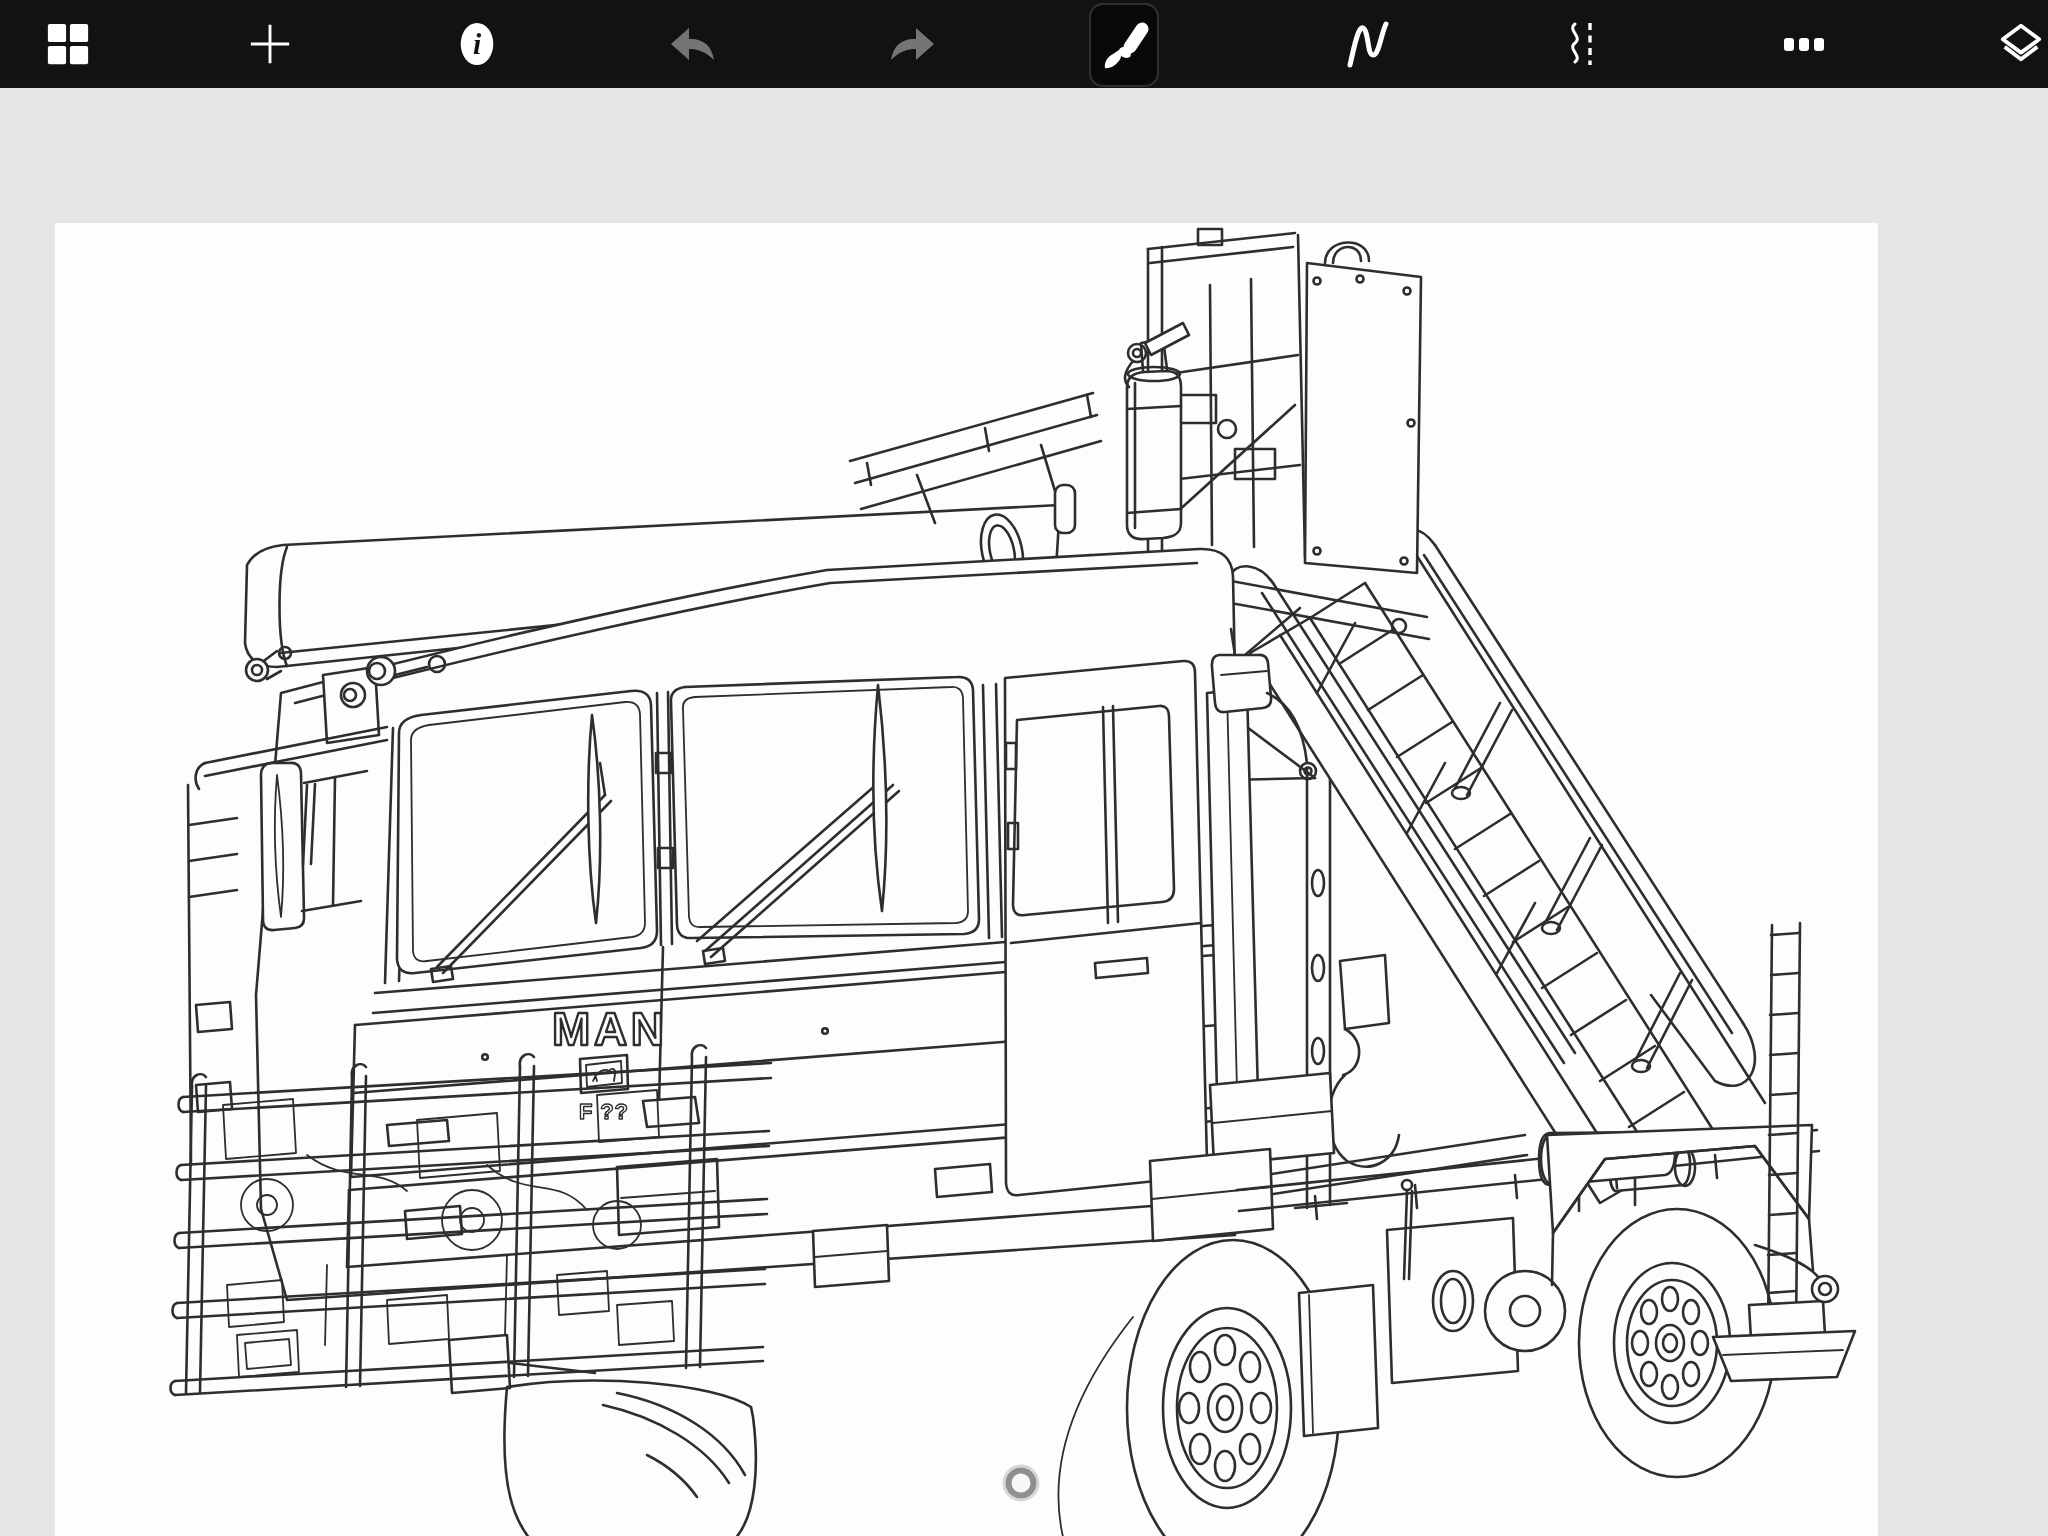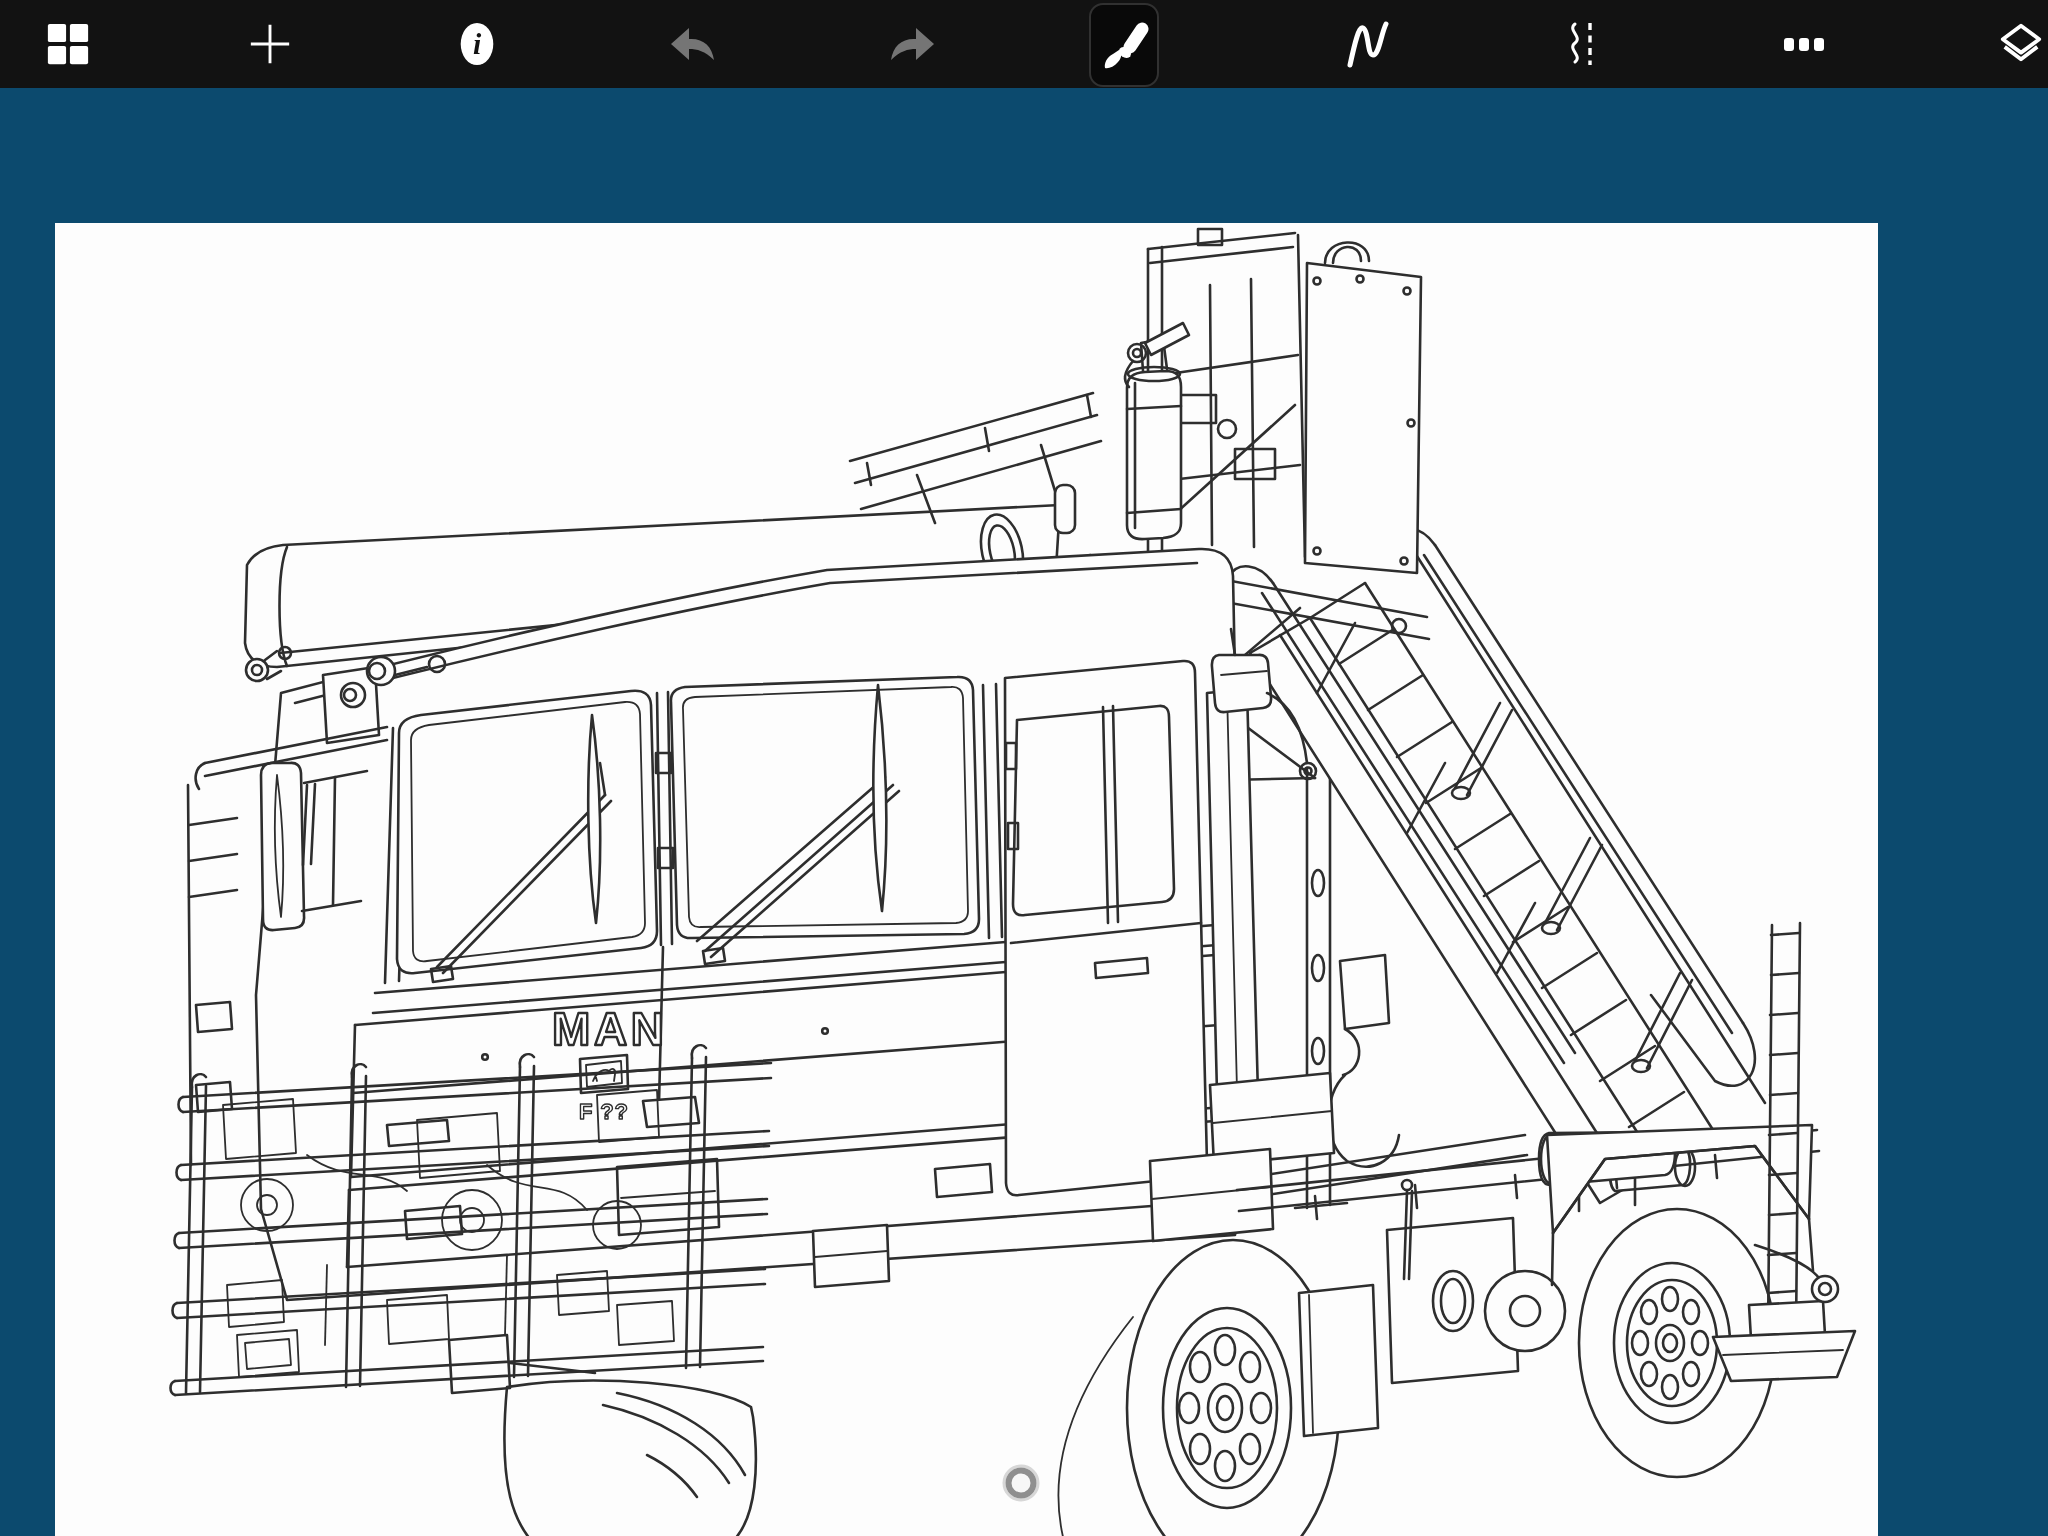--- a/index.html
+++ b/index.html
@@ -7,21 +7,21 @@
           font-family:"Liberation Sans",sans-serif;}
   
   .toolbar{position:absolute;left:0;top:0;width:100%;height:88px;background:#121212;}
   .tb{position:absolute;top:50%;transform:translate(-50%,-50%);width:52px;height:52px;
       display:flex;align-items:center;justify-content:center;cursor:pointer;}
   .tb svg{display:block;}
   .tool-box{position:absolute;left:54.9%;top:3px;transform:translateX(-50%);
             width:66px;height:80px;border:2.5px solid #313131;border-radius:14px;
             background:#090909;display:flex;align-items:center;justify-content:center;}
   
-  .workspace{position:absolute;left:0;top:88px;width:100%;height:1448px;background:#0c4a6e;}
+  .workspace{position:absolute;left:0;top:88px;width:100%;height:1448px;background:#e5e5e5;}
   .canvas{position:absolute;left:55px;top:135px;width:1823px;height:1367px;background:#fdfdfd;}
   .canvas svg{display:block;width:100%;height:100%;}
   .ink{fill:none;stroke:#2e2e2e;stroke-width:2.6;stroke-linecap:round;stroke-linejoin:round;}
   .inkf{fill:#fdfdfd;stroke:#2e2e2e;stroke-width:2.6;stroke-linecap:round;stroke-linejoin:round;}
   .thin{stroke-width:1.8;}
   .brand-text{font-family:"Liberation Sans",sans-serif;font-weight:bold;font-size:46px;
               letter-spacing:6px;fill:#ffffff;stroke:#2e2e2e;stroke-width:2.4px;}
   .badge-text{font-family:"Liberation Sans",sans-serif;font-weight:bold;font-size:22px;
               letter-spacing:3px;fill:#ffffff;stroke:#2e2e2e;stroke-width:1.4px;}
 </style>

